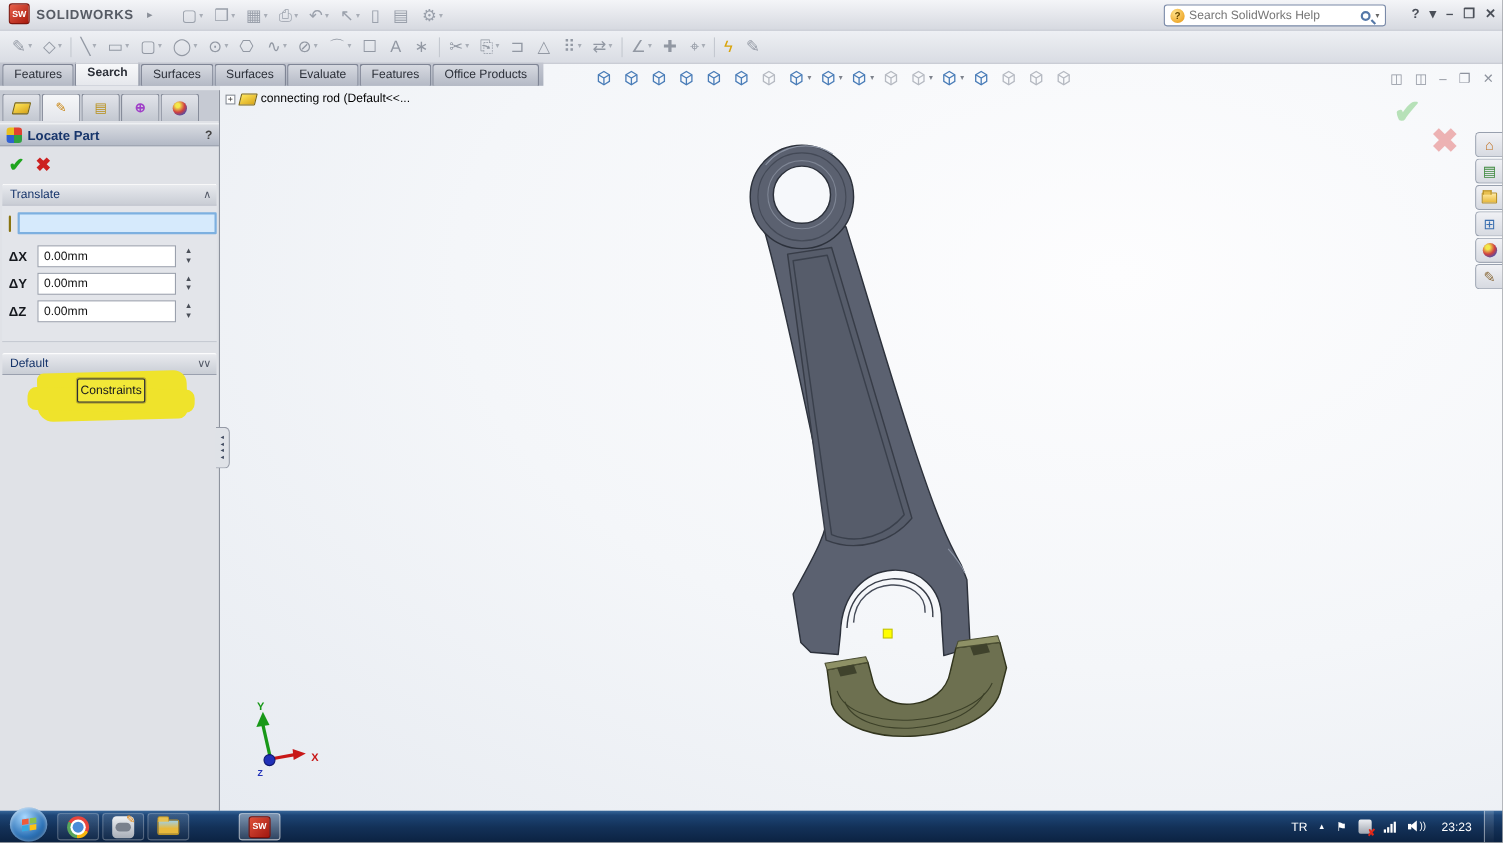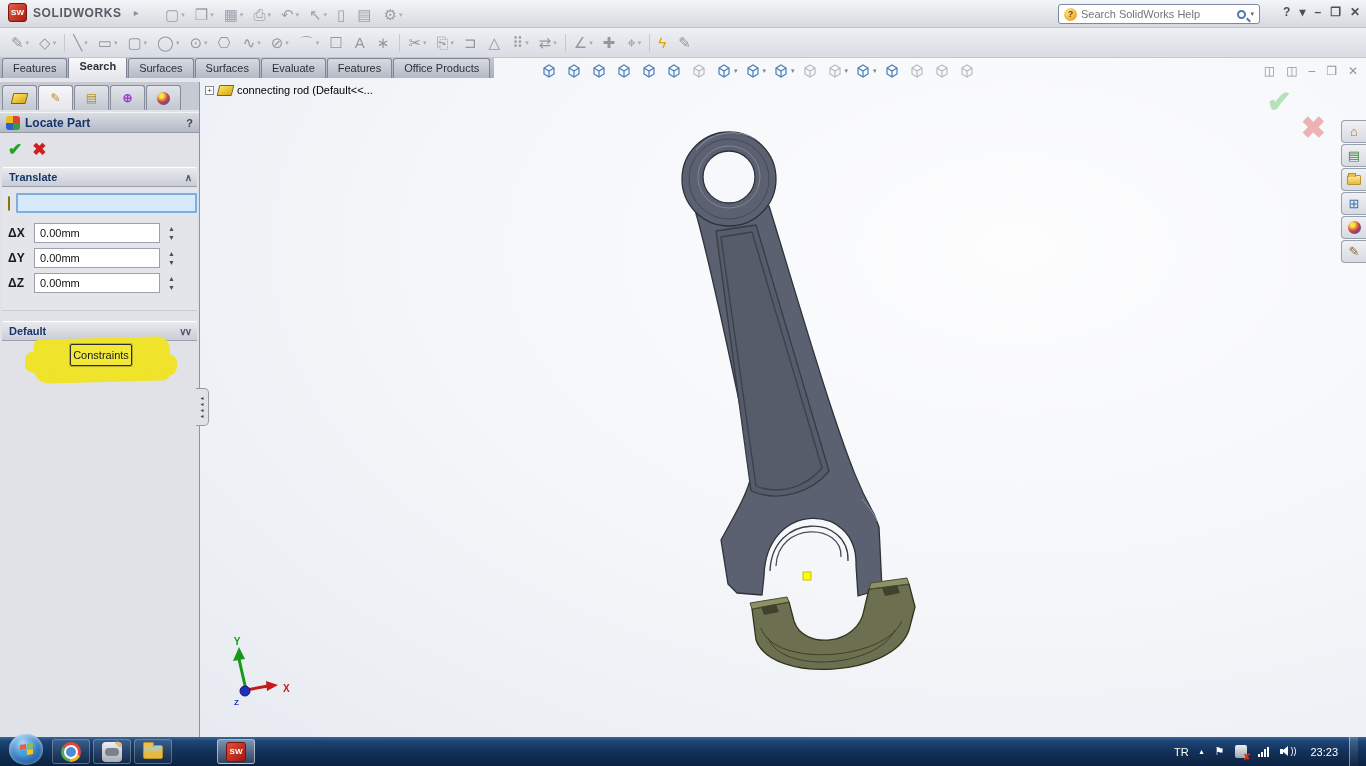--- a/index.html
+++ b/index.html
@@ -87,21 +87,21 @@
   background:conic-gradient(#e04030 0 90deg,#30a040 90deg 180deg,#3060d0 180deg 270deg,#e8c020 270deg)}
 .phdr .t{color:#17356b;font-weight:bold;font-size:12px;flex:1}
 .phdr .h{color:#444;font-weight:bold}
 .okrow{display:flex;gap:10px;padding:6px 8px 7px}
 .ok{color:#1fa51f;font-size:17px;font-weight:bold}
 .cancel{color:#cc2020;font-size:17px;font-weight:bold}
 .group{margin:0 2px}
 .grot{margin-top:10px}
 .ghdr{height:20px;background:linear-gradient(#e8eaee,#c9cdd5);border-top:1px solid #fff;
   border-bottom:1px solid #9aa0ae;border-radius:2px 2px 0 0;display:flex;align-items:center;
-  padding:0 7px;color:#17356b;font-weight:bold;font-size:11px}
+  padding:0 7px;color:#17356b;font-weight:normal;font-size:11px}
 .ghdr .chev{margin-left:auto;color:#525866;font-size:10px;letter-spacing:-2px}
 .gbody{padding:6px 6px 12px;background:#e3e5ea;border-bottom:1px solid #c6cad2}
 .selrow{display:flex;gap:6px;align-items:center;margin-bottom:10px}
 .ycube{width:17px;height:15px;background:linear-gradient(160deg,#ffe24a,#dfb119);border:1px solid #8a7410;border-radius:2px}
 .selinput{flex:1;height:20px;border:2px solid #7db0e0;background:#d6eafc;border-radius:1px;outline:none}
 .frow{display:flex;align-items:center;margin-bottom:5px;gap:4px}
 .dl{width:22px;font-weight:bold;font-size:12px;color:#15181e}
 .pin{width:126px;height:20px;border:1px solid #9ba1ad;font-size:11px;padding:0 5px;color:#111;background:#fff;font-family:inherit}
 .spin{display:flex;flex-direction:column;justify-content:center;line-height:5px;font-size:7px;color:#4a4f58;gap:4px;padding-left:4px}
 .constr-wrap{position:absolute;left:34px;top:256px;width:136px;height:44px}

